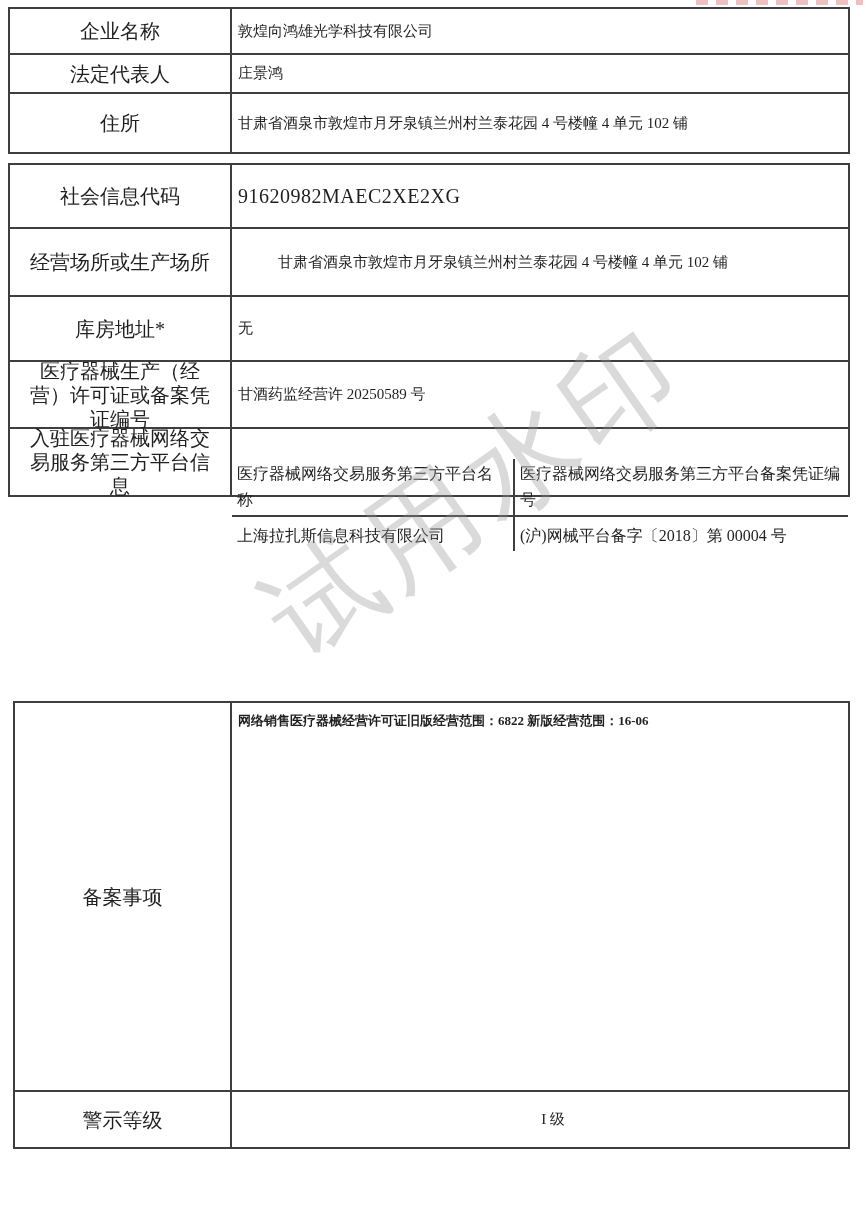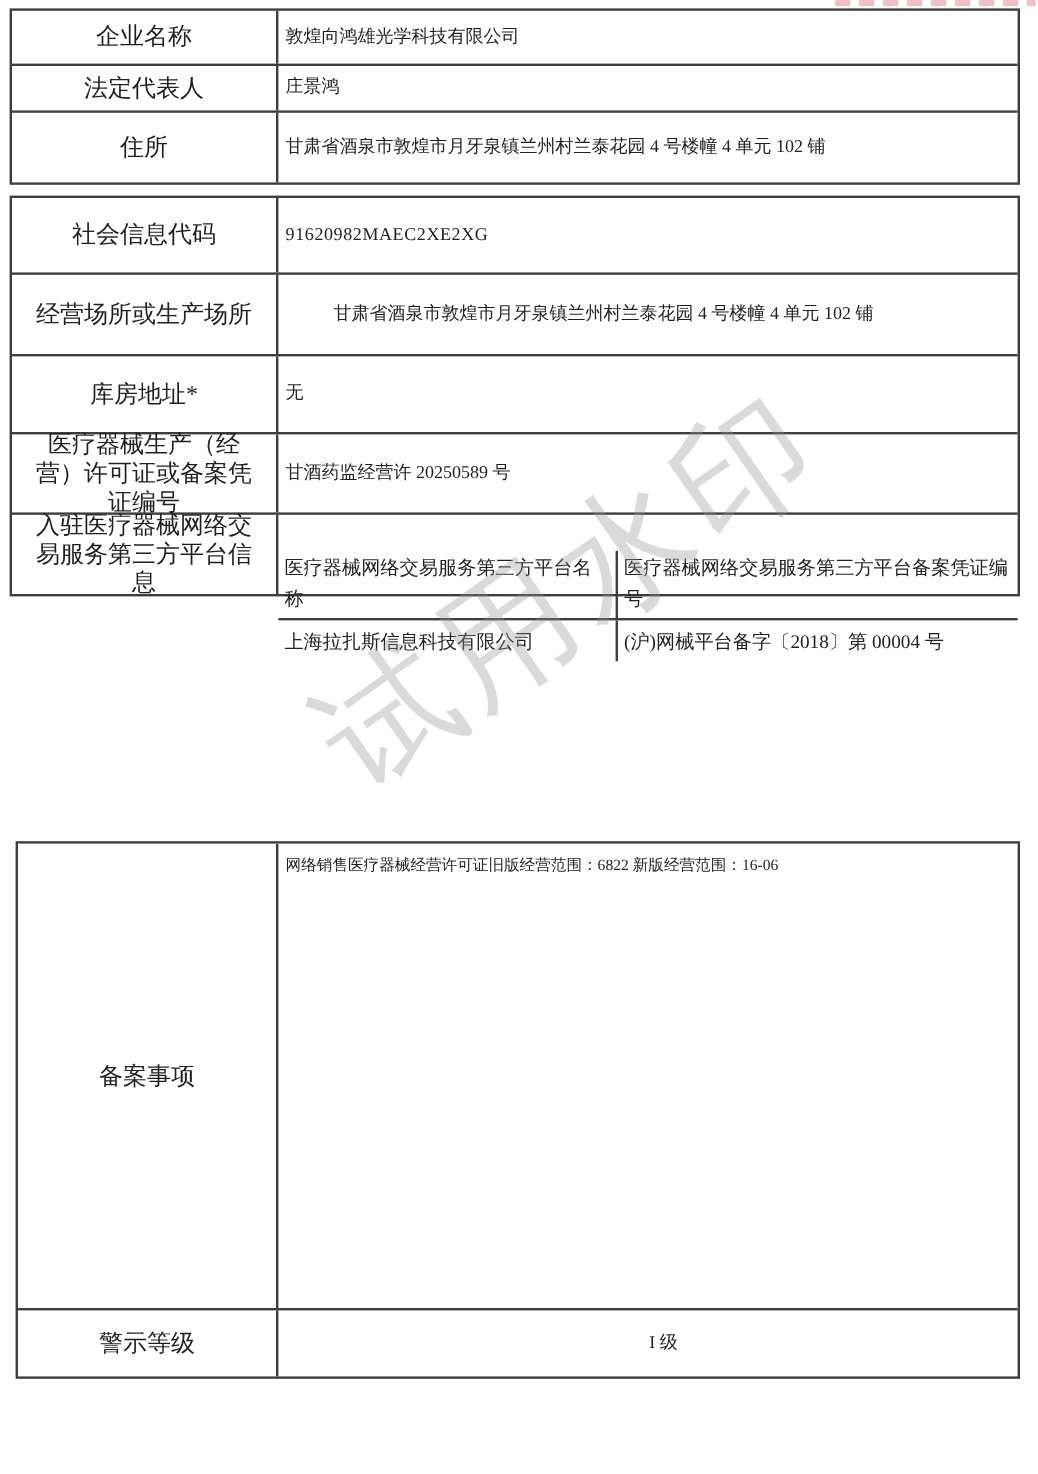--- a/index.html
+++ b/index.html
@@ -15,23 +15,23 @@
   .row.first { border-top:none; }
   .lbl {
     width:222px; box-sizing:border-box; flex:none;
     display:flex; align-items:center; justify-content:center; text-align:center;
     border-right:2px solid #3e3e3e; font-size:20px; line-height:24px; padding:0 15px;
   }
   .val {
     flex:1; display:flex; align-items:center; padding:1px 6px;
     font-size:15px; line-height:23px; box-sizing:border-box;
   }
-  .val.code { font-size:15px; letter-spacing:0.5px; }
+  .val.code { font-size:20px; letter-spacing:0.5px; }
   .val.top { align-items:flex-start; padding-top:9px; }
-  .val.small-bold { font-size:13px; font-weight:normal; line-height:18px; }
+  .val.small-bold { font-size:13px; font-weight:bold; line-height:18px; }
   .val.center { justify-content:center;padding-left:32px; }
 
   #block-basic  { left:8px;  top:7px;   width:842px; }
   #block-basic .row:nth-child(1){ height:44px; }
   #block-basic .row:nth-child(2){ height:39px; }
   #block-basic .row:nth-child(3){ height:60px; }
 
   #block-detail { left:8px;  top:163px; width:842px; }
   #block-detail .row:nth-child(1){ height:62px; }
   #block-detail .row:nth-child(2){ height:68px;gap:40px; }

